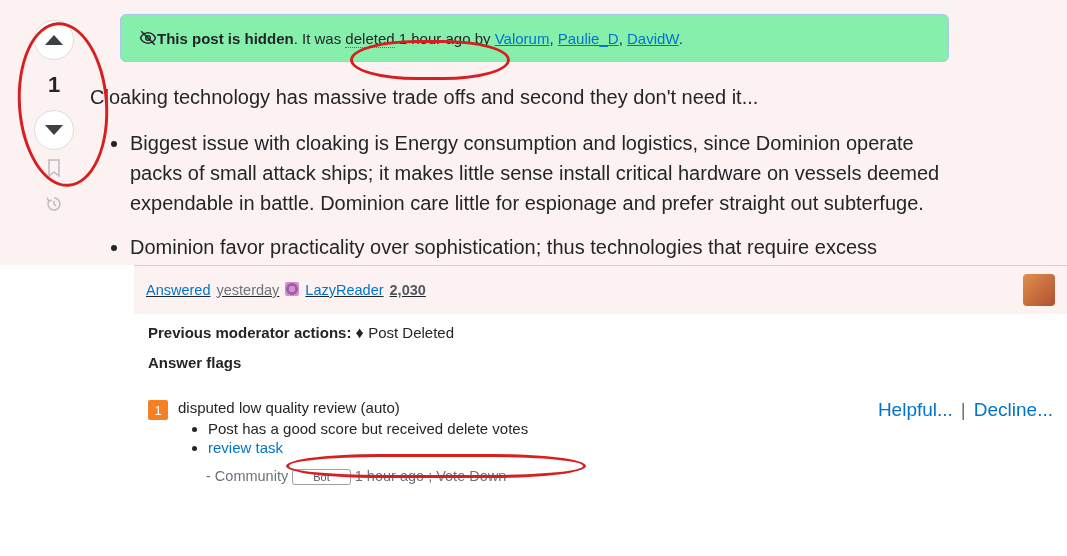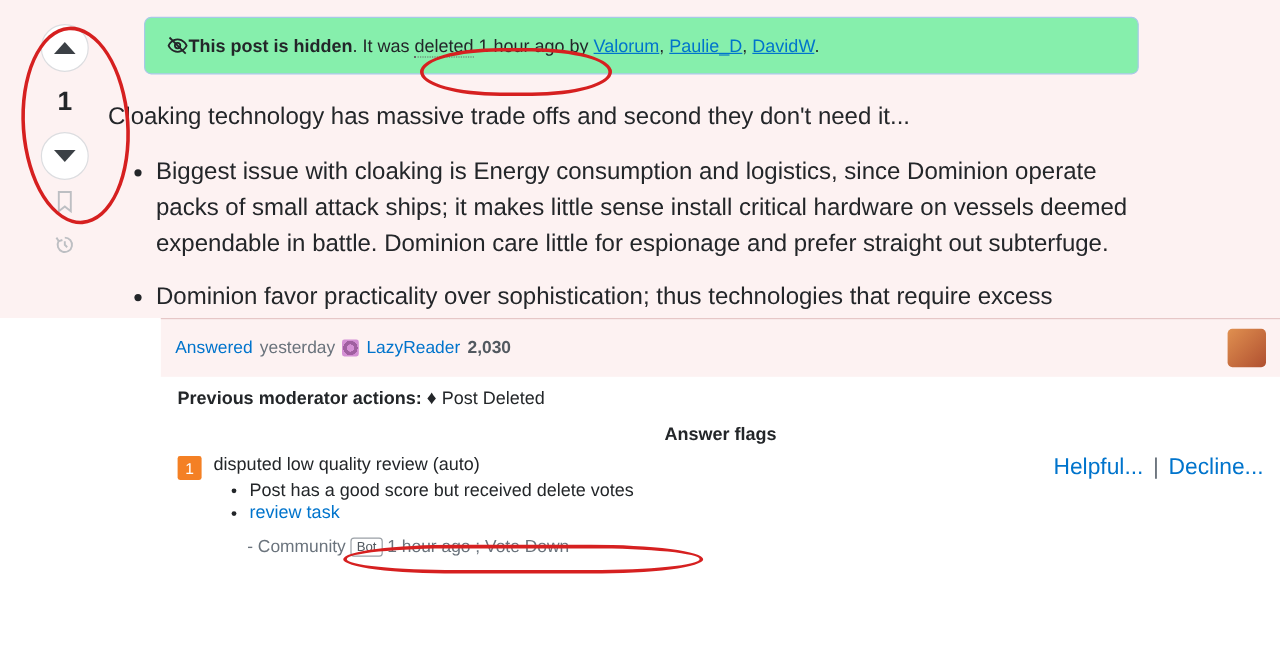--- a/index.html
+++ b/index.html
@@ -18,41 +18,41 @@
   .notice-text { font-size: 15px; color: #232629; }
   .dotted { border-bottom: 1px dotted #666; }
   .blue-link { color: #0074cc; text-decoration: underline; }
   .body-text { font-size: 20px; line-height: 1.5; color: #232629; margin-left: -30px; padding-left: 0;}
   .body-text p.lead { margin-bottom: 16px; }
   .body-text ul { padding-left: 40px; }
   .body-text li { margin-bottom: 14px; }
   
   .lower-wrap { padding-left: 134px; }
   .meta-bar { background: #fdf2f2; border-top: 1px solid #e6c7c7; padding: 8px 12px; display: flex; align-items: center; justify-content: space-between; font-size: 14.5px; }
-  .meta-left { display:flex; align-items:center; gap:6px;}
+  .meta-left { display:flex; align-items:flex-start; gap:6px;text-decoration:underline;}
   .txt-blue { color: #0074cc; }
   .txt-gray { color: #6a737c; }
   .rep { font-weight: 700; color: #525960; }
   .avatar-sm { width:14px; height:14px; background: radial-gradient(circle, #d48fd4 30%, #a05fa0 31% 60%, #d48fd4 61%); display:inline-block; vertical-align:middle; border-radius:2px;}
   .avatar-bg { width:32px; height:32px; background: linear-gradient(135deg, #e09050, #b05030); border-radius:4px; }
   
   .mod-bar { padding: 10px 14px; font-size: 15px; color: #232629; border-top:none; }
   .diamond { font-size: 16px; }
   
   .flags-section { padding: 2px 14px 14px 14px; }
-  .flags-title { font-weight: 700; margin-bottom: 8px; font-size:15px;text-align:center;}
+  .flags-title { font-weight: 700; margin-bottom: 28px; font-size:15px;}
   .flag-row { display: flex; align-items: flex-start; }
   .badge-count { background: #f48024; color: #fff; width: 20px; height: 20px; display: inline-flex; align-items: center; justify-content: center; font-size: 13px; border-radius: 2px; margin-right: 10px; margin-top:1px; flex:none;}
   .flag-body { flex: 1; font-size: 15px; }
   .flag-body .main { color: #232629; }
   .flag-body ul { padding-left: 30px; margin-top: 4px; }
   .flag-body li { margin: 2px 0; color: #232629; }
   .flag-actions { display: flex; gap: 8px; color: #0074cc; font-size: 19px; white-space: nowrap; padding-left: 20px;}
   .sep { color: #6a737c; }
-  .bot-badge { border: 1px solid #9aa0a6; border-radius: 3px; font-size: 11px; padding: 1px 4px; color: #525960; vertical-align: middle; }
+  .bot-badge { border: 1px solid #9aa0a6; border-radius: 3px; font-size: 11px; padding: 1px 20px; color: #525960; vertical-align: middle; }
   .community-line { margin-top: 12px; padding-left: 28px; color: #6a737c; font-size: 14.5px;}
   
   
   .anno { position:absolute; border: 3px solid #d62020; pointer-events:none; }
   .c1 { top: 22px; left: 18px; width: 90px; height: 165px; border-radius: 50%/50%; transform: rotate(-4deg); }
   .c2 { top: 40px; left: 350px; width: 160px; height: 40px; border-radius: 50%/60%; }
   .c3 { top: 454px; left: 286px; width: 300px; height: 24px; border-radius: 50%/80%; }
 </style>
 </head>
 <body>

